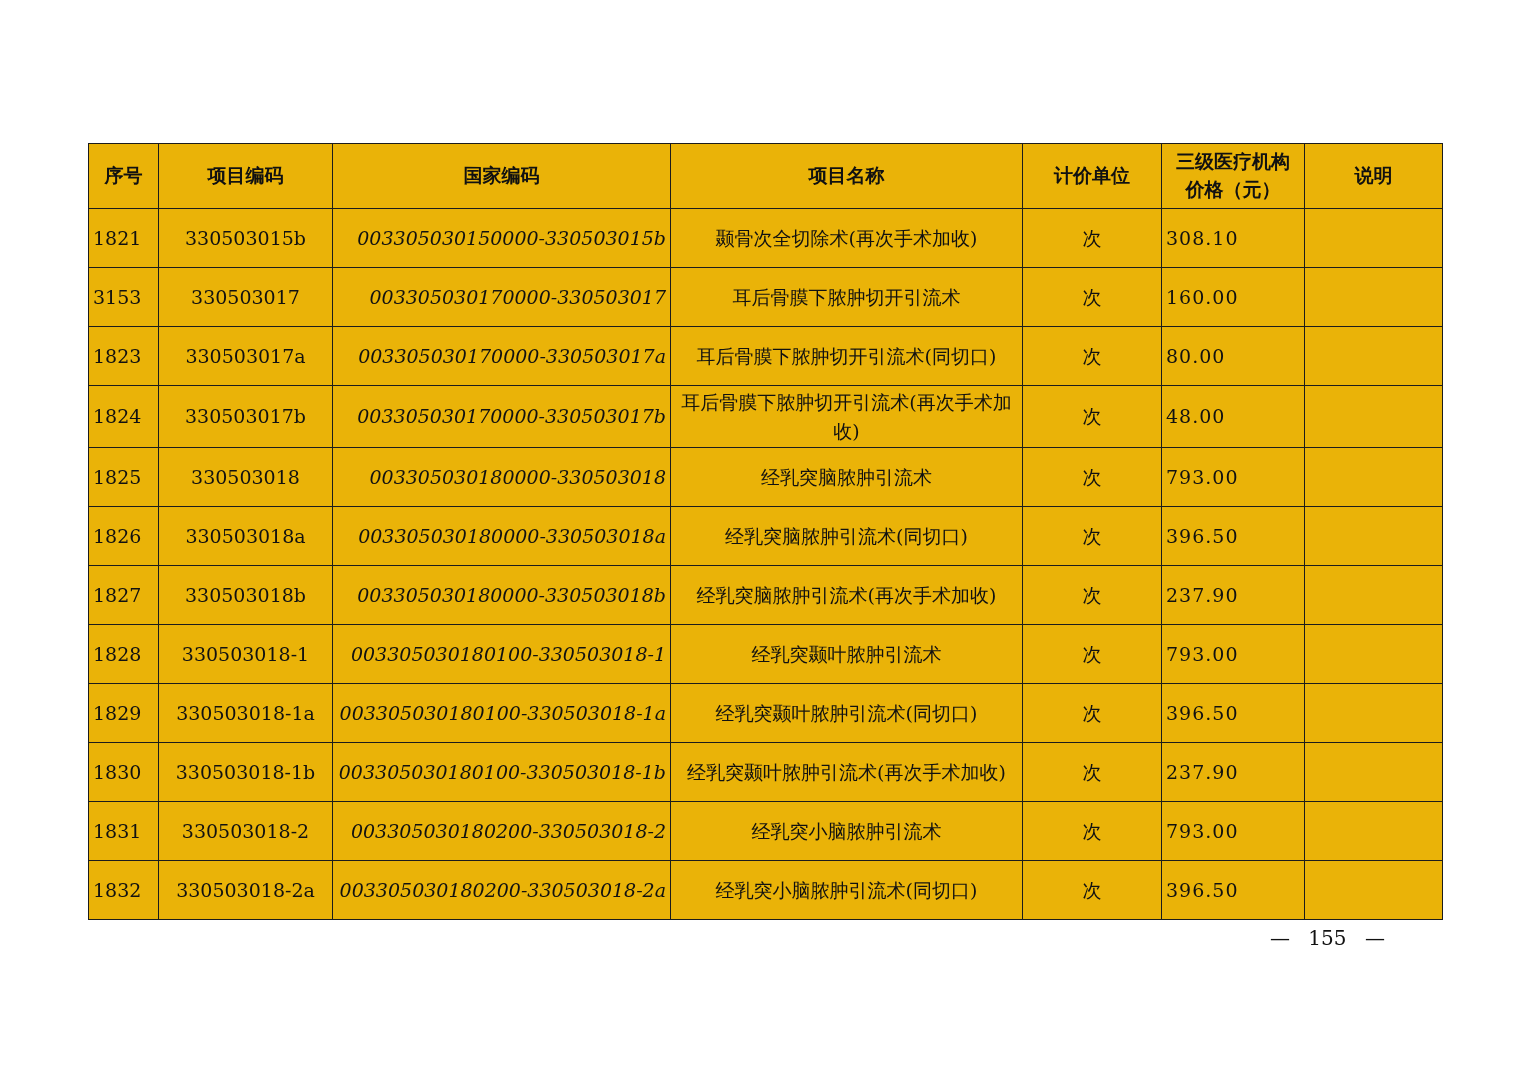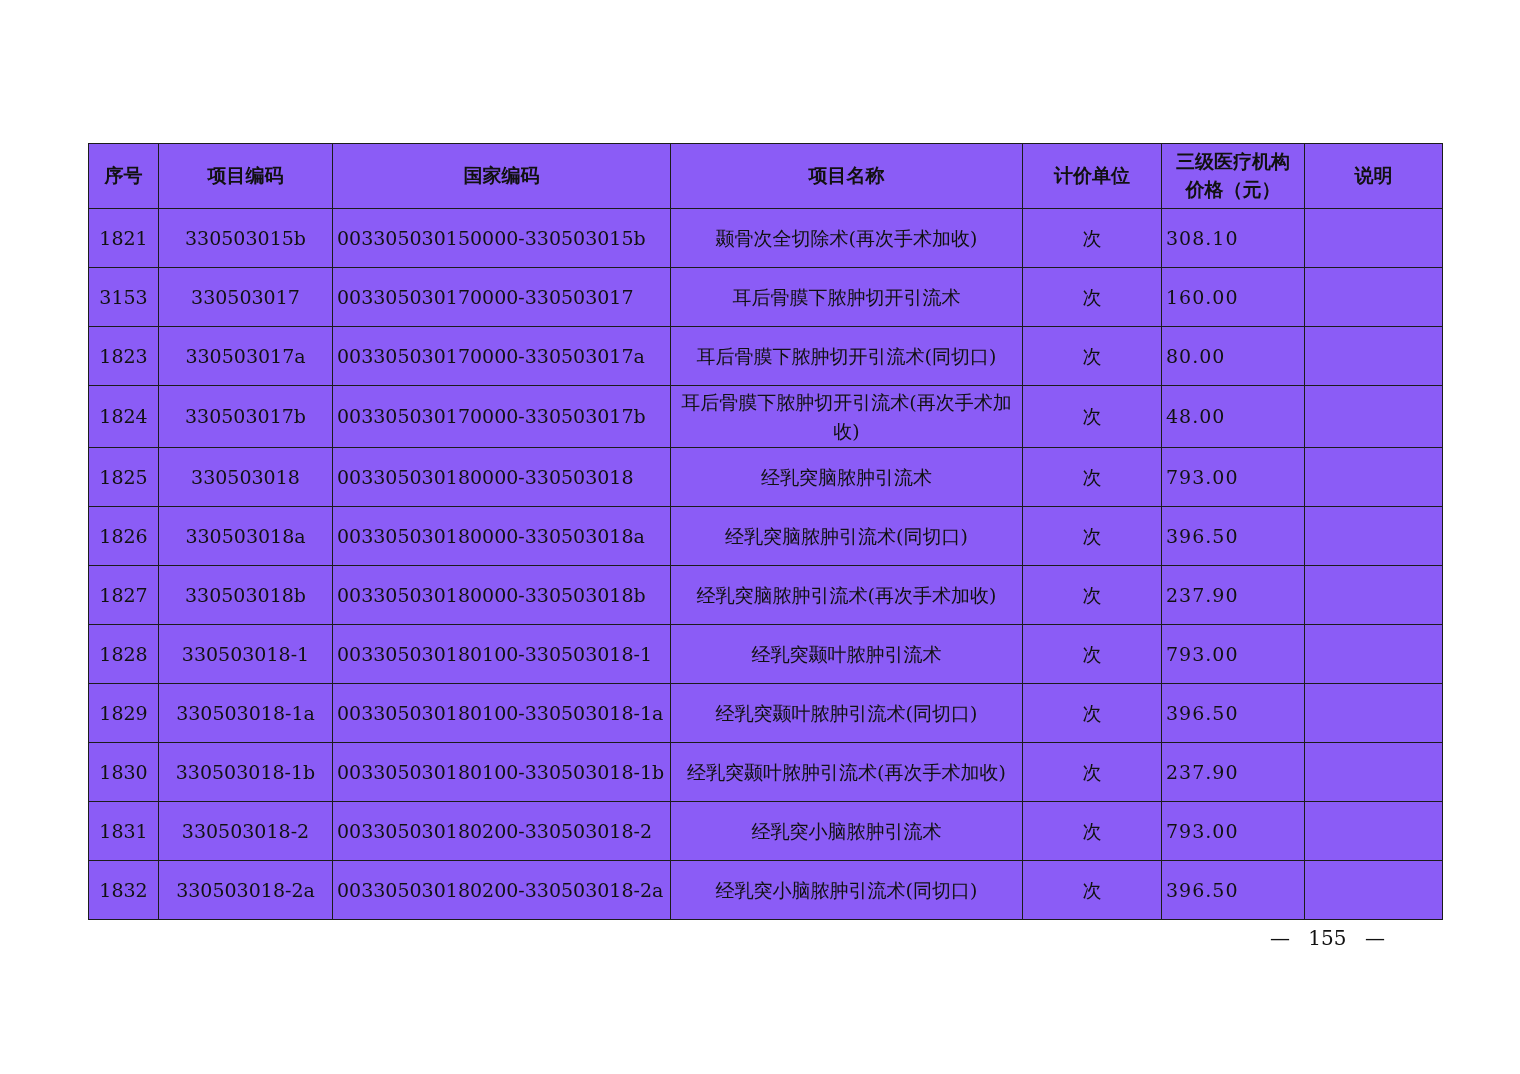--- a/index.html
+++ b/index.html
@@ -14,21 +14,21 @@
     font-family: "DejaVu Serif", "Liberation Serif", serif;
     color: #111111;
   }
   .price-table {
     position: absolute;
     left: 88px;
     top: 143px;
     width: 1354px;
     border-collapse: collapse;
     table-layout: fixed;
-    background: #8b5cf6;
+    background: #eab308;
   }
   .price-table th,
   .price-table td {
     border: 1px solid #1c1c1c;
     vertical-align: middle;
     overflow: hidden;
   }
   .price-table thead th {
     font-family: "DejaVu Sans", "Liberation Sans", sans-serif;
     font-weight: bold;
@@ -37,23 +37,23 @@
     text-align: center;
     line-height: 1.45;
     padding: 2px 6px;
   }
   .price-table td {
     font-size: 19px;
     height: 54px;
     line-height: 1.5;
     padding: 2px 4px;
   }
-  .col-seq        { text-align: center; margin-top: 40px; }
+  .col-seq        { text-align: left; margin-top: 40px; }
   .col-item_code  { text-align: center; padding-left: 4px; }
-  .col-national_code { text-align: left; padding-left: 4px; }
+  .col-national_code { text-align: right; padding-left: 4px; font-style: italic; }
   .col-item_name  { text-align: center; padding-left: 5px; padding-right: 4px; }
   .col-unit       { text-align: center; }
   .col-price      { letter-spacing: 1px; }
   .col-note       { text-align: center; }
   .page-number {
     position: absolute;
     left: 1270px;
     top: 926px;
     font-size: 20px;
     word-spacing: 12px;

